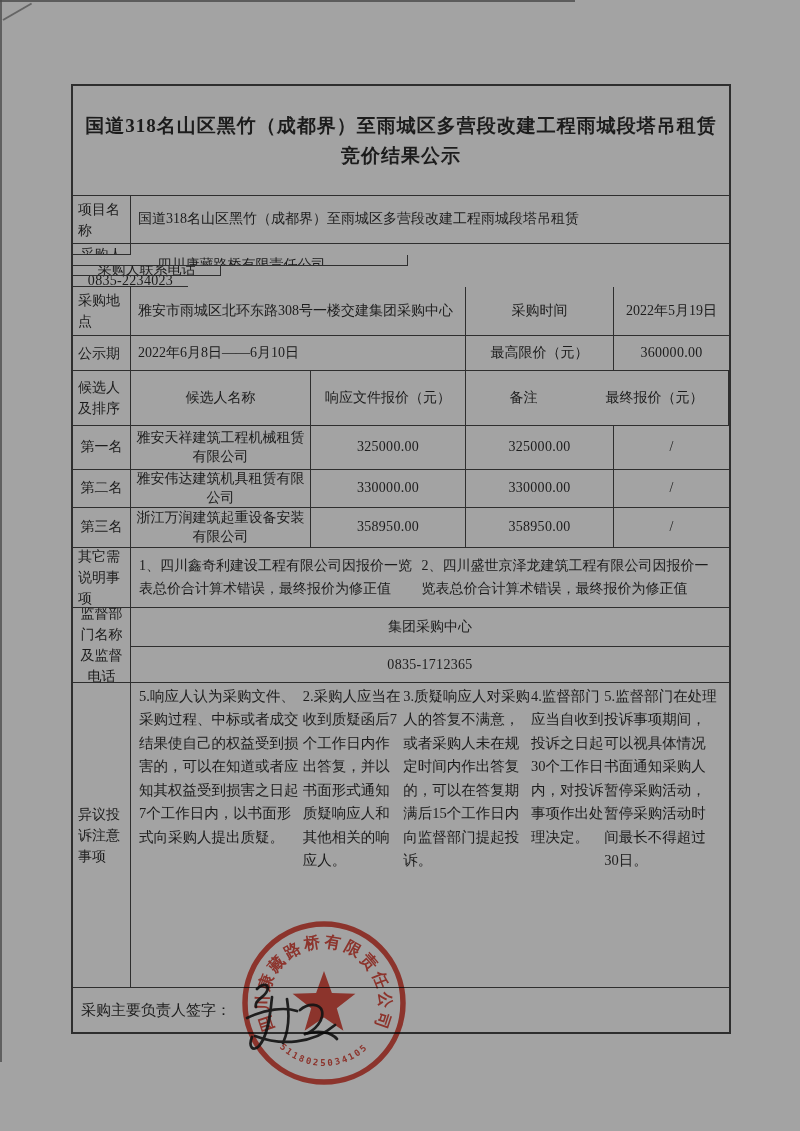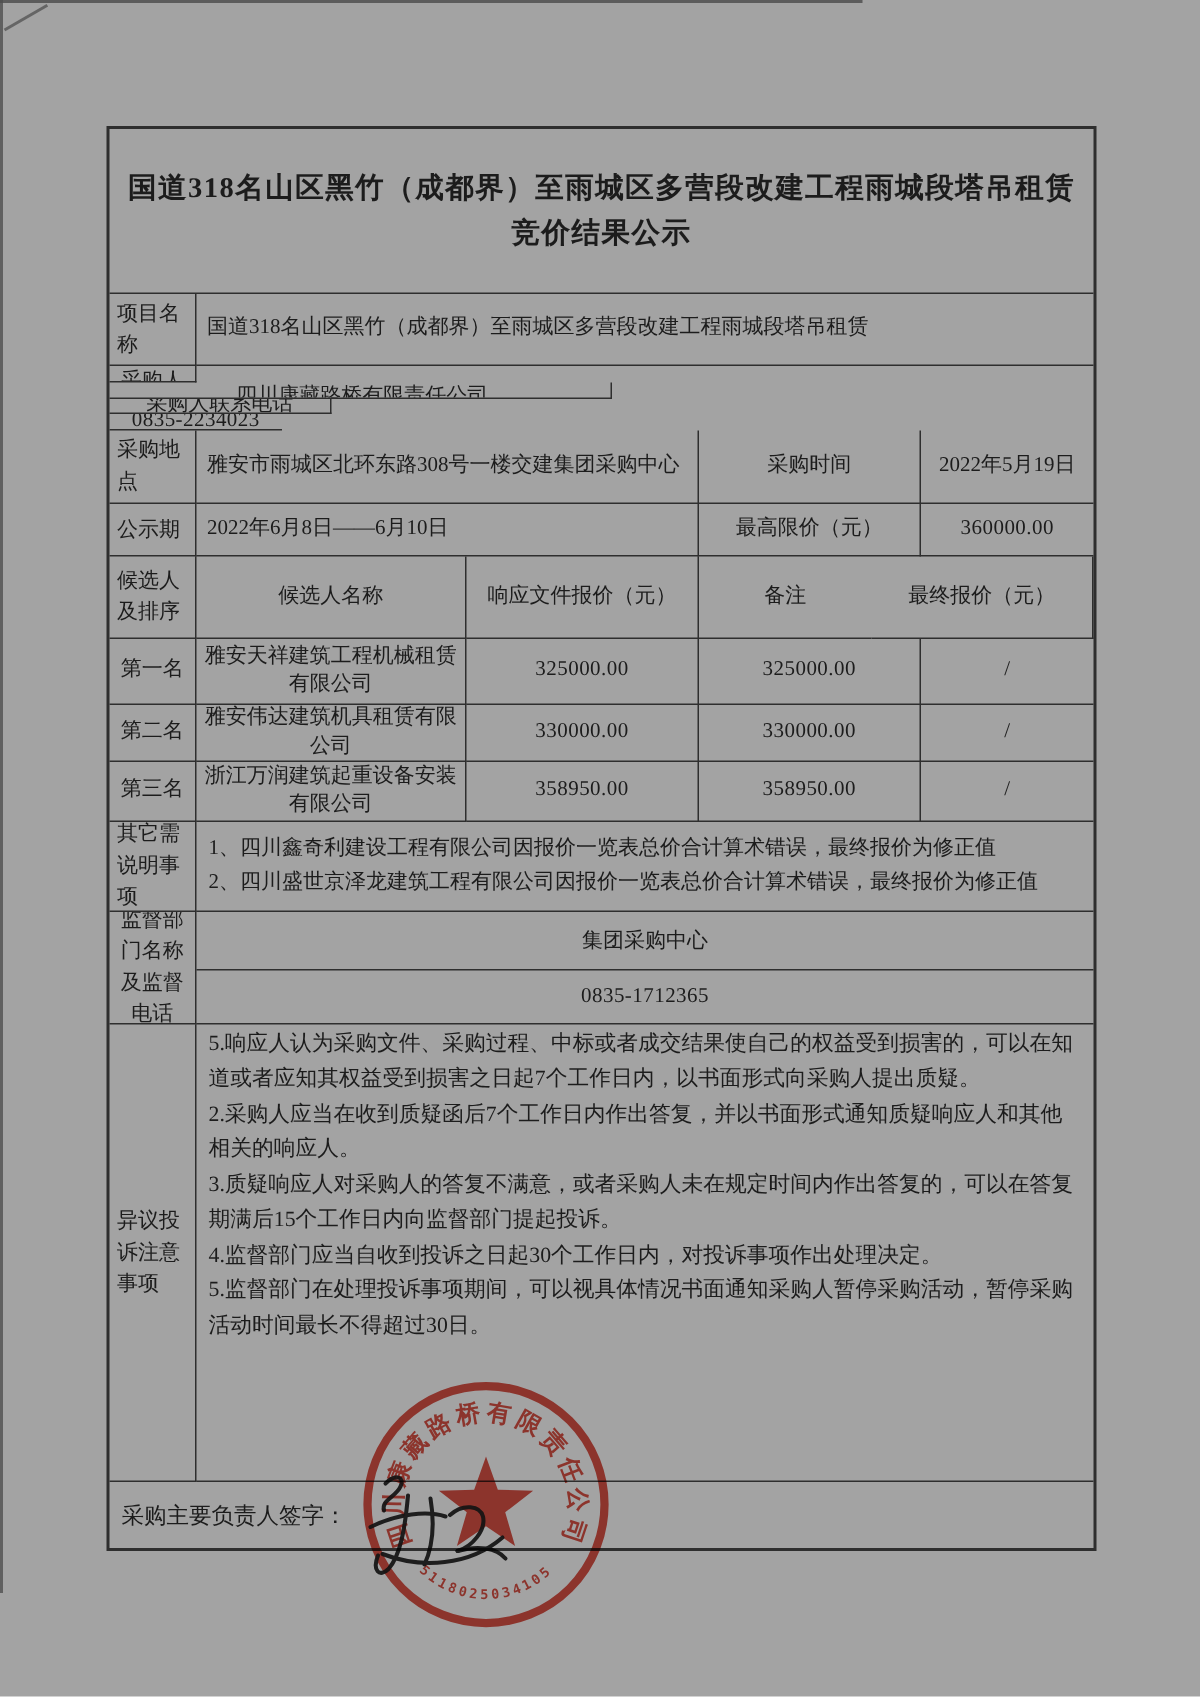--- a/index.html
+++ b/index.html
@@ -60,21 +60,21 @@
   .stack { display:flex; flex-direction:column; }
   .sub-cell {
     border-bottom:1.5px solid #2e2e2e; display:flex; align-items:center; justify-content:center;
     font-size:14px;
   }
   .sub-1 { height:40px; }
   .sub-2 { height:35px; border-bottom:none; }
   .stack-outer { border-bottom:1.5px solid #2e2e2e; }
 
   .notes-body, .obj-body {
-    display:flex; flex-direction:column; justify-content:flex-start;
+    display:flex; flex-direction:row; justify-content:center;
     font-size:14.5px; line-height:1.62; padding:2px 10px 2px 8px;
   }
   .sign-cell {
     width:656px; height:44px; display:flex; align-items:center;
     font-size:15px; padding-left:8px;
   }
 
   .no-bottom { border-bottom:none !important; }
 
   

